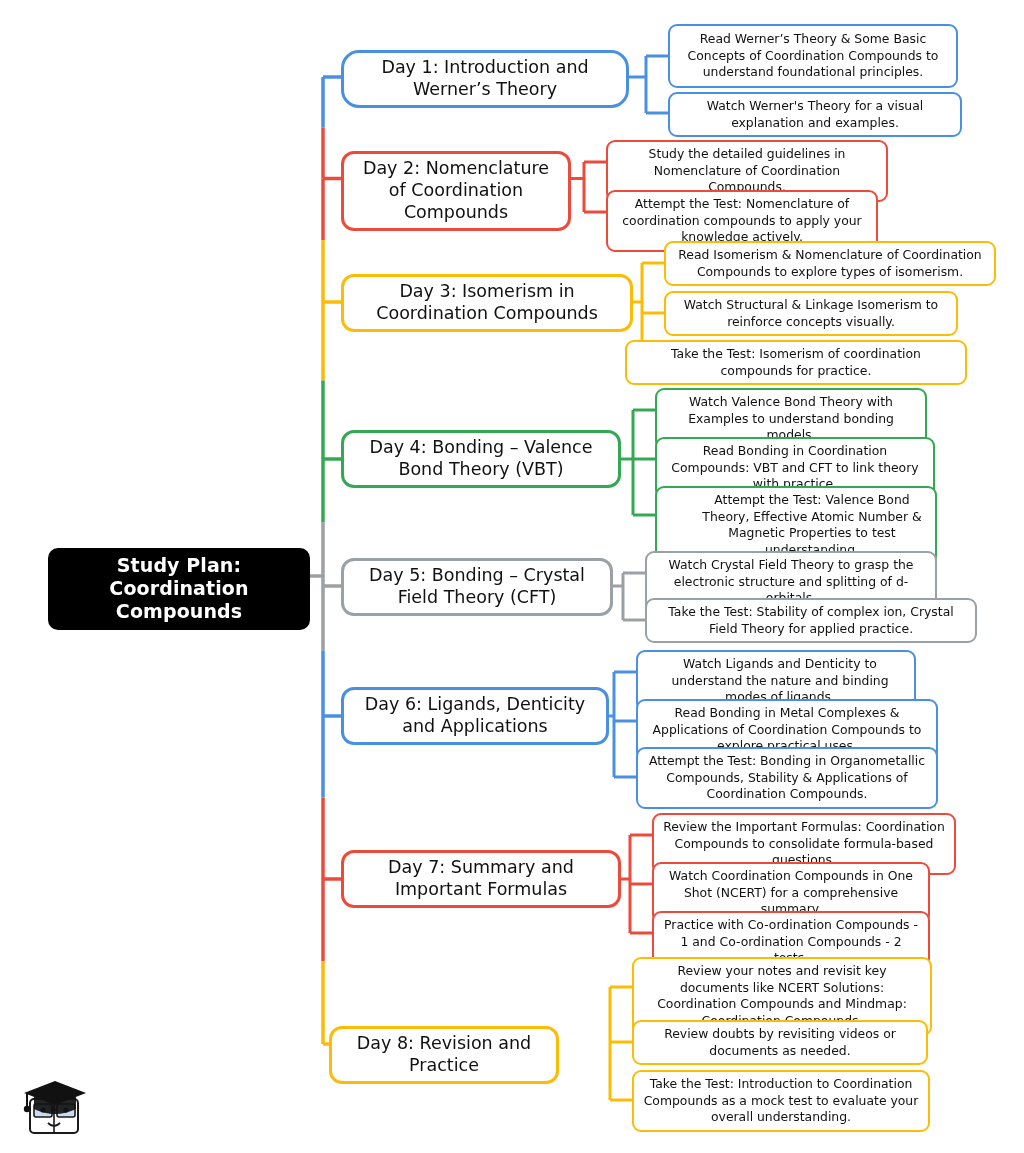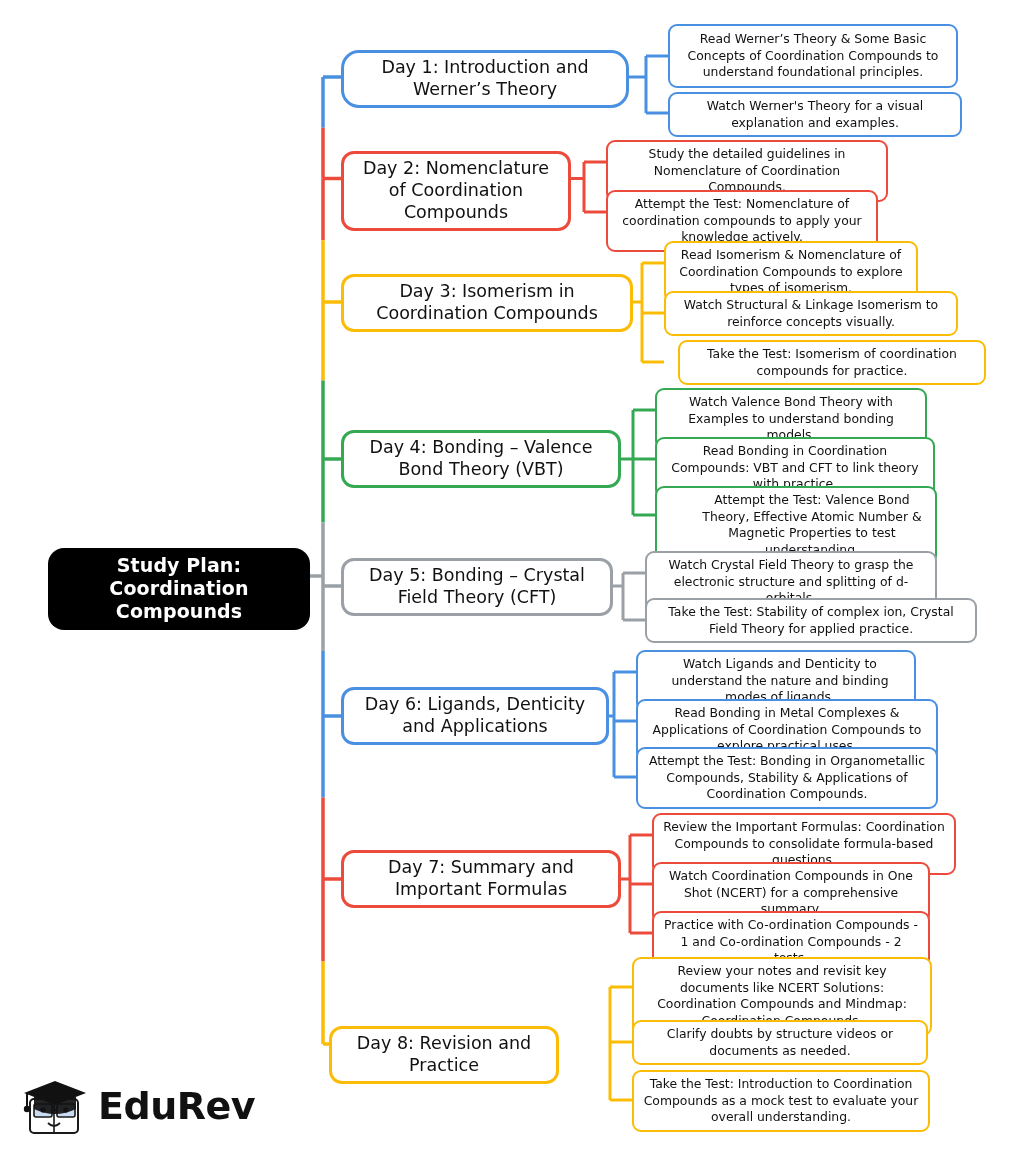--- a/index.html
+++ b/index.html
@@ -26,21 +26,21 @@
     background: #ffffff;
     display: flex;
     align-items: center;
     justify-content: center;
     text-align: center;
     color: #111111;
   }
   .root-node {
     background: #000000;
     color: #ffffff;
-    border-radius: 16px;
+    border-radius: 10px;
     font-size: 19px;
     font-weight: bold;
     line-height: 1.22;
     padding: 6px 10px;
     letter-spacing: 0.1px;
   }
   .day-node {
     border-width: 3px;
     border-style: solid;
     border-radius: 13px;
@@ -148,41 +148,41 @@
 
 <div id="nodes-layer">
     <div class="node root-node" style="left: 48px; top: 548px; width: 262px; min-height: 56px;">Study Plan: Coordination Compounds</div>
     <div class="node day-node" style="left: 341px; top: 50px; width: 288px; min-height: 54px; border-color: rgb(74, 144, 226); border-radius: 18px;">Day 1: Introduction and Werner’s Theory</div>
     <div class="node leaf-node" style="left: 668px; top: 24px; width: 290px; min-height: 64px; border-color: rgb(74, 144, 226);">Read Werner’s Theory &amp; Some Basic Concepts of Coordination Compounds to understand foundational principles.</div>
     <div class="node leaf-node" style="left: 668px; top: 92px; width: 294px; min-height: 42px; border-color: rgb(74, 144, 226);">Watch Werner's Theory for a visual explanation and examples.</div>
     <div class="node day-node" style="left: 341px; top: 151px; width: 230px; min-height: 55px; border-color: rgb(236, 74, 59);">Day 2: Nomenclature of Coordination Compounds</div>
     <div class="node leaf-node" style="left: 606px; top: 140px; width: 282px; min-height: 44px; border-color: rgb(236, 74, 59);">Study the detailed guidelines in Nomenclature of Coordination Compounds.</div>
     <div class="node leaf-node" style="left: 606px; top: 190px; width: 272px; min-height: 44px; border-color: rgb(236, 74, 59);">Attempt the Test: Nomenclature of coordination compounds to apply your knowledge actively.</div>
     <div class="node day-node" style="left: 341px; top: 274px; width: 292px; min-height: 56px; border-color: rgb(251, 188, 5);">Day 3: Isomerism in Coordination Compounds</div>
-    <div class="node leaf-node" style="left: 664px; top: 241px; width: 254px; min-height: 44px; border-color: rgb(251, 188, 5);">Read Isomerism &amp; Nomenclature of Coordination Compounds to explore types of isomerism.</div>
+    <div class="node leaf-node" style="left: 664px; top: 241px; width: 332px; min-height: 44px; border-color: rgb(251, 188, 5);">Read Isomerism &amp; Nomenclature of Coordination Compounds to explore types of isomerism.</div>
     <div class="node leaf-node" style="left: 664px; top: 291px; width: 294px; min-height: 44px; border-color: rgb(251, 188, 5);">Watch Structural &amp; Linkage Isomerism to reinforce concepts visually.</div>
-    <div class="node leaf-node" style="left: 678px; top: 340px; width: 308px; min-height: 44px; border-color: rgb(251, 188, 5);">Take the Test: Isomerism of coordination compounds for practice.</div>
+    <div class="node leaf-node" style="left: 625px; top: 340px; width: 342px; min-height: 44px; border-color: rgb(251, 188, 5);">Take the Test: Isomerism of coordination compounds for practice.</div>
     <div class="node day-node" style="left: 341px; top: 430px; width: 280px; min-height: 58px; border-color: rgb(52, 168, 83);">Day 4: Bonding – Valence Bond Theory (VBT)</div>
     <div class="node leaf-node" style="left: 655px; top: 388px; width: 272px; min-height: 44px; border-color: rgb(52, 168, 83);">Watch Valence Bond Theory with Examples to understand bonding models.</div>
     <div class="node leaf-node" style="left: 655px; top: 437px; width: 280px; min-height: 44px; border-color: rgb(52, 168, 83);">Read Bonding in Coordination Compounds: VBT and CFT to link theory with practice.</div>
     <div class="node leaf-node" style="left: 655px; top: 486px; width: 282px; min-height: 58px; border-color: rgb(52, 168, 83); padding-left: 40px;">Attempt the Test: Valence Bond Theory, Effective Atomic Number &amp; Magnetic Properties to test understanding.</div>
     <div class="node day-node" style="left: 341px; top: 558px; width: 272px; min-height: 56px; border-color: rgb(154, 160, 166);">Day 5: Bonding – Crystal Field Theory (CFT)</div>
     <div class="node leaf-node" style="left: 645px; top: 551px; width: 292px; min-height: 44px; border-color: rgb(154, 160, 166);">Watch Crystal Field Theory to grasp the electronic structure and splitting of d-orbitals.</div>
     <div class="node leaf-node" style="left: 645px; top: 598px; width: 332px; min-height: 44px; border-color: rgb(154, 160, 166);">Take the Test: Stability of complex ion, Crystal Field Theory for applied practice.</div>
     <div class="node day-node" style="left: 341px; top: 687px; width: 268px; min-height: 58px; border-color: rgb(74, 144, 226);">Day 6: Ligands, Denticity and Applications</div>
     <div class="node leaf-node" style="left: 636px; top: 650px; width: 280px; min-height: 44px; border-color: rgb(74, 144, 226); padding-left: 16px;">Watch Ligands and Denticity to understand the nature and binding modes of ligands.</div>
     <div class="node leaf-node" style="left: 636px; top: 699px; width: 302px; min-height: 44px; border-color: rgb(74, 144, 226);">Read Bonding in Metal Complexes &amp; Applications of Coordination Compounds to explore practical uses.</div>
     <div class="node leaf-node" style="left: 636px; top: 747px; width: 302px; min-height: 60px; border-color: rgb(74, 144, 226);">Attempt the Test: Bonding in Organometallic Compounds, Stability &amp; Applications of Coordination Compounds.</div>
     <div class="node day-node" style="left: 341px; top: 850px; width: 280px; min-height: 58px; border-color: rgb(236, 74, 59);">Day 7: Summary and Important Formulas</div>
     <div class="node leaf-node" style="left: 652px; top: 813px; width: 304px; min-height: 44px; border-color: rgb(236, 74, 59);">Review the Important Formulas: Coordination Compounds to consolidate formula-based questions.</div>
     <div class="node leaf-node" style="left: 652px; top: 862px; width: 278px; min-height: 44px; border-color: rgb(236, 74, 59);">Watch Coordination Compounds in One Shot (NCERT) for a comprehensive summary.</div>
     <div class="node leaf-node" style="left: 652px; top: 911px; width: 278px; min-height: 44px; border-color: rgb(236, 74, 59);">Practice with Co-ordination Compounds - 1 and Co-ordination Compounds - 2 tests.</div>
     <div class="node day-node" style="left: 329px; top: 1026px; width: 230px; min-height: 36px; border-color: rgb(251, 188, 5);">Day 8: Revision and Practice</div>
     <div class="node leaf-node" style="left: 632px; top: 957px; width: 300px; min-height: 60px; border-color: rgb(251, 188, 5);">Review your notes and revisit key documents like NCERT Solutions: Coordination Compounds and Mindmap: Coordination Compounds.</div>
-    <div class="node leaf-node" style="left: 632px; top: 1020px; width: 296px; min-height: 44px; border-color: rgb(251, 188, 5);">Clarify doubts by structure videos or documents as needed.</div>
+    <div class="node leaf-node" style="left: 632px; top: 1020px; width: 296px; min-height: 44px; border-color: rgb(251, 188, 5);">Review doubts by revisiting videos or documents as needed.</div>
     <div class="node leaf-node" style="left: 632px; top: 1070px; width: 298px; min-height: 60px; border-color: rgb(251, 188, 5);">Take the Test: Introduction to Coordination Compounds as a mock test to evaluate your overall understanding.</div>
   </div>
 
 <div class="logo">
   <div class="logo-mark">
     <svg viewBox="0 0 74 70" width="74" height="70" xmlns="http://www.w3.org/2000/svg">
 
       <rect x="12" y="28" width="48" height="34" rx="4" fill="#ffffff" stroke="#1a1a1a" stroke-width="2"></rect>
       <rect x="16" y="33" width="18" height="13" rx="2" fill="#c9dcf2" stroke="#1a1a1a" stroke-width="1.6"></rect>
       <rect x="39" y="33" width="18" height="13" rx="2" fill="#c9dcf2" stroke="#1a1a1a" stroke-width="1.6"></rect>
@@ -191,14 +191,13 @@
       <line x1="34" y1="39" x2="39" y2="39" stroke="#1a1a1a" stroke-width="1.6"></line>
       <line x1="36" y1="28" x2="36" y2="62" stroke="#1a1a1a" stroke-width="1.6"></line>
       <path d="M30 52 q6 6 12 0" fill="none" stroke="#1a1a1a" stroke-width="1.8"></path>
 
       <path d="M6 22 L37 10 L68 22 L37 34 Z" fill="#111111"></path>
       <path d="M16 26 L16 38 q21 10 42 0 L58 26" fill="#111111" opacity="0.92"></path>
       <line x1="9" y1="23" x2="9" y2="36" stroke="#111111" stroke-width="2"></line>
       <circle cx="9" cy="38" r="3.2" fill="#111111"></circle>
     </svg>
   </div>
-  <div class="logo-text">EduRev</div>
 </div>
 
 </body></html>

